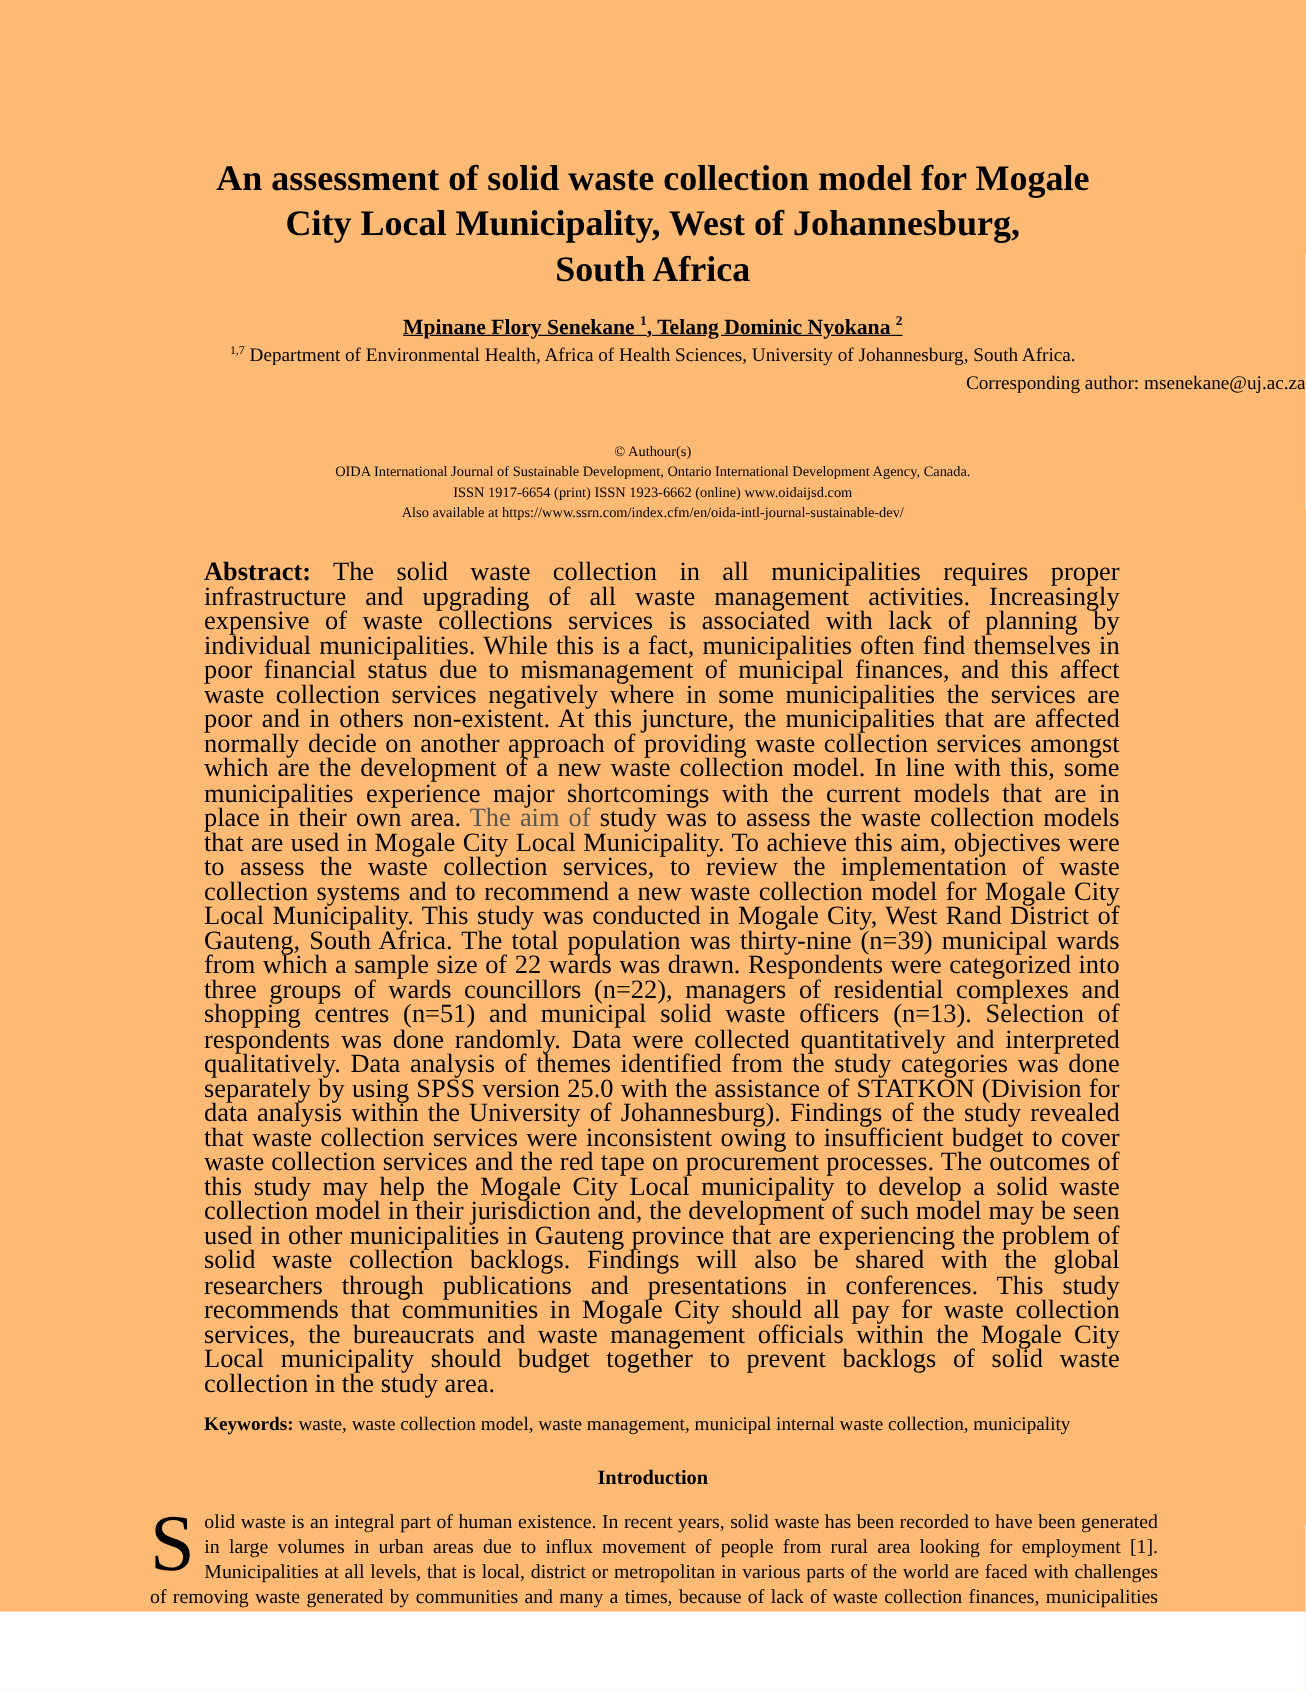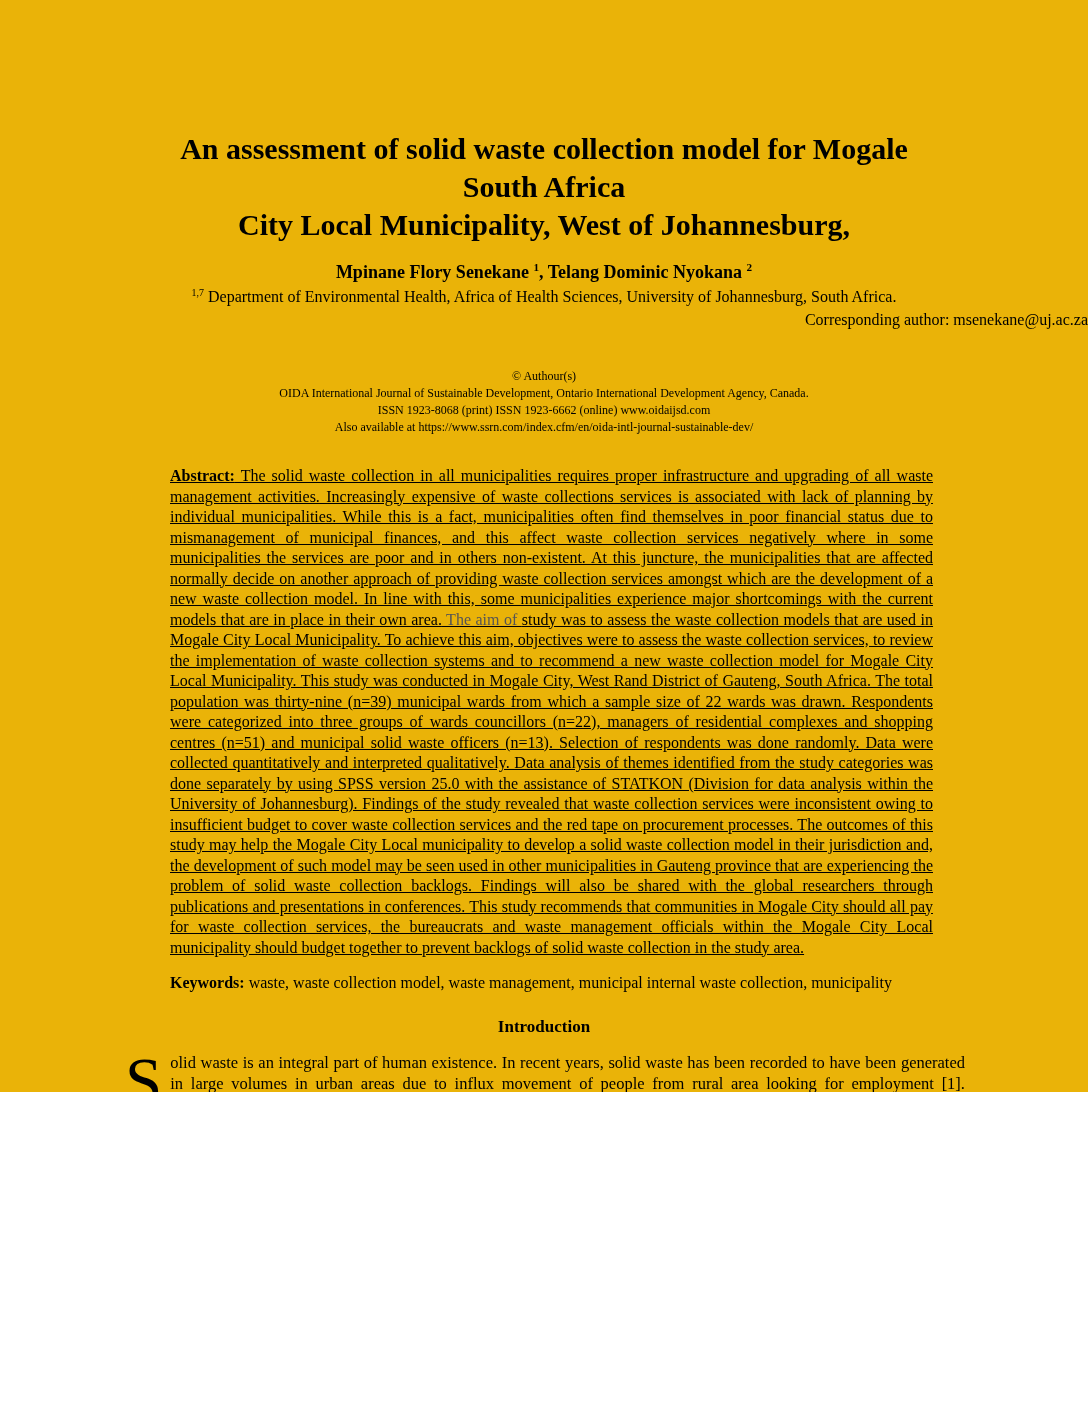--- a/index.html
+++ b/index.html
@@ -10,41 +10,42 @@
   body {
     width: 1088px;
     height: 1408px;
     font-family: "Liberation Serif", serif;
     color: #000000;
     -webkit-font-smoothing: antialiased;
   }
   .page {
     position: relative;
     width: 1088px;
-    height: 1092px;
-    background: #eab308;
+    height: 1343px;
+    background: #fdba74;
     overflow: hidden;
   }
   .content {
     padding-top: 130px;
   }
   .title {
     text-align: center;
     font-weight: bold;
     font-size: 30px;
     line-height: 38px;
     margin: 0 100px 16px 100px;
   }
   .title div { white-space: nowrap; }
   .authors {
     text-align: center;
     font-weight: bold;
     font-size: 18px;
     line-height: 24px;
     margin: 10px 0 0 0;
+    text-decoration: underline;
   }
   sup {
     font-size: 0.62em;
     vertical-align: super;
     line-height: 0;
   }
   .affiliation {
     text-align: center;
     font-size: 16px;
     line-height: 22px;
@@ -58,23 +59,22 @@
   }
   .imprint {
     text-align: center;
     font-size: 12px;
     line-height: 17px;
     margin-top: 37px;
   }
   .abstract {
     margin: 30px 155px 0 170px;
     text-align: justify;
-    font-size: 16px;
+    font-size: 22px;
     line-height: 20.5px;
-    text-decoration: underline;
   }
   .bold-label { font-weight: bold; }
   .muted { color: #555555; }
   .keywords {
     margin: 15px 155px 13px 170px;
     text-align: justify;
     font-size: 16px;
     line-height: 20.5px;
   }
   .intro-heading {
@@ -98,34 +98,34 @@
   }
 </style>
 </head>
 <body>
 
 <div class="page">
   <div class="content">
 
     <div class="title">
       <div>An assessment of solid waste collection model for Mogale</div>
+      <div>City Local Municipality, West of Johannesburg,</div>
       <div>South Africa</div>
-      <div>City Local Municipality, West of Johannesburg,</div>
     </div>
 
     <div class="authors"><span>Mpinane Flory Senekane </span><sup>1</sup><span>, </span><span>Telang Dominic Nyokana </span><sup>2</sup></div>
 
     <div class="affiliation"><sup>1,7</sup><span> Department of Environmental Health, Africa of Health Sciences, University of Johannesburg, South Africa.</span></div>
 
     <div class="corresponding">Corresponding author: msenekane@uj.ac.za</div>
 
     <div class="imprint">
       <div>© Authour(s)</div>
       <div>OIDA International Journal of Sustainable Development, Ontario International Development Agency, Canada.</div>
-      <div>ISSN 1923-8068 (print) ISSN 1923-6662 (online) www.oidaijsd.com</div>
+      <div>ISSN 1917-6654 (print) ISSN 1923-6662 (online) www.oidaijsd.com</div>
       <div>Also available at https://www.ssrn.com/index.cfm/en/oida-intl-journal-sustainable-dev/</div>
     </div>
 
     <div class="abstract"><span class="bold-label">Abstract:</span><span> The solid waste collection in all municipalities requires proper infrastructure and upgrading of all waste management activities. Increasingly expensive of waste collections services is associated with lack of planning by individual municipalities. While this is a fact, municipalities often find themselves in poor financial status due to mismanagement of municipal finances, and this affect waste collection services negatively where in some municipalities the services are poor and in others non-existent. At this juncture, the municipalities that are affected normally decide on another approach of providing waste collection services amongst which are the development of a new waste collection model. In line with this, some municipalities experience major shortcomings with the current models that are in place in their own area.</span><span class="muted"> The aim of </span><span>study was to assess the waste collection models that are used in Mogale City Local Municipality. To achieve this aim, objectives were to assess the waste collection services, to review the implementation of waste collection systems and to recommend a new waste collection model for Mogale City Local Municipality. This study was conducted in Mogale City, West Rand District of Gauteng, South Africa. The total population was thirty-nine (n=39) municipal wards from which a sample size of 22 wards was drawn.  Respondents were categorized into three groups of wards councillors (n=22), managers of residential complexes and shopping centres (n=51) and municipal solid waste officers (n=13). Selection of respondents was done randomly. Data were collected quantitatively and interpreted qualitatively. Data analysis of themes identified from the study categories was done separately by using SPSS version 25.0 with the assistance of STATKON (Division for data analysis within the University of Johannesburg). Findings of the study revealed that waste collection services were inconsistent owing to insufficient budget to cover waste collection services and the red tape on procurement processes. The outcomes of this study may help the Mogale City Local municipality to develop a solid waste collection model in their jurisdiction and, the development of such model may be seen used in other municipalities in Gauteng province that are experiencing the problem of solid waste collection backlogs. Findings will also be shared with the global researchers through publications and presentations in conferences. This study recommends that communities in Mogale City should all pay for waste collection services, the bureaucrats and waste management officials within the Mogale City Local municipality should budget together to prevent backlogs of solid waste collection in the study area.</span></div>
 
     <div class="keywords"><span class="bold-label">Keywords:</span><span> waste, waste collection model, waste management, municipal internal waste collection, municipality</span></div>
 
     <div class="intro-heading">Introduction</div>
 
     <div class="intro"><span class="dropcap">S</span><span>olid waste is an integral part of human existence. In recent years, solid waste has been recorded to have been generated in large volumes in urban areas due to influx movement of people from rural area looking for employment [1]. Municipalities at all levels, that is local, district or metropolitan in various parts of the world are faced with challenges of removing waste generated by communities and many a times, because of lack of waste collection finances, municipalities fail to provide services, and this results in waste collection backlogs [2]. In South Africa, municipalities are mandated to manage solid waste and to focus more on modern waste collection services to keep abreast with improved and efficient waste collection models. Waste that remains uncollected cause environmental degradation and put the health of human beings at risk. Uncollected waste is a nuisance in all aspects</span></div>

